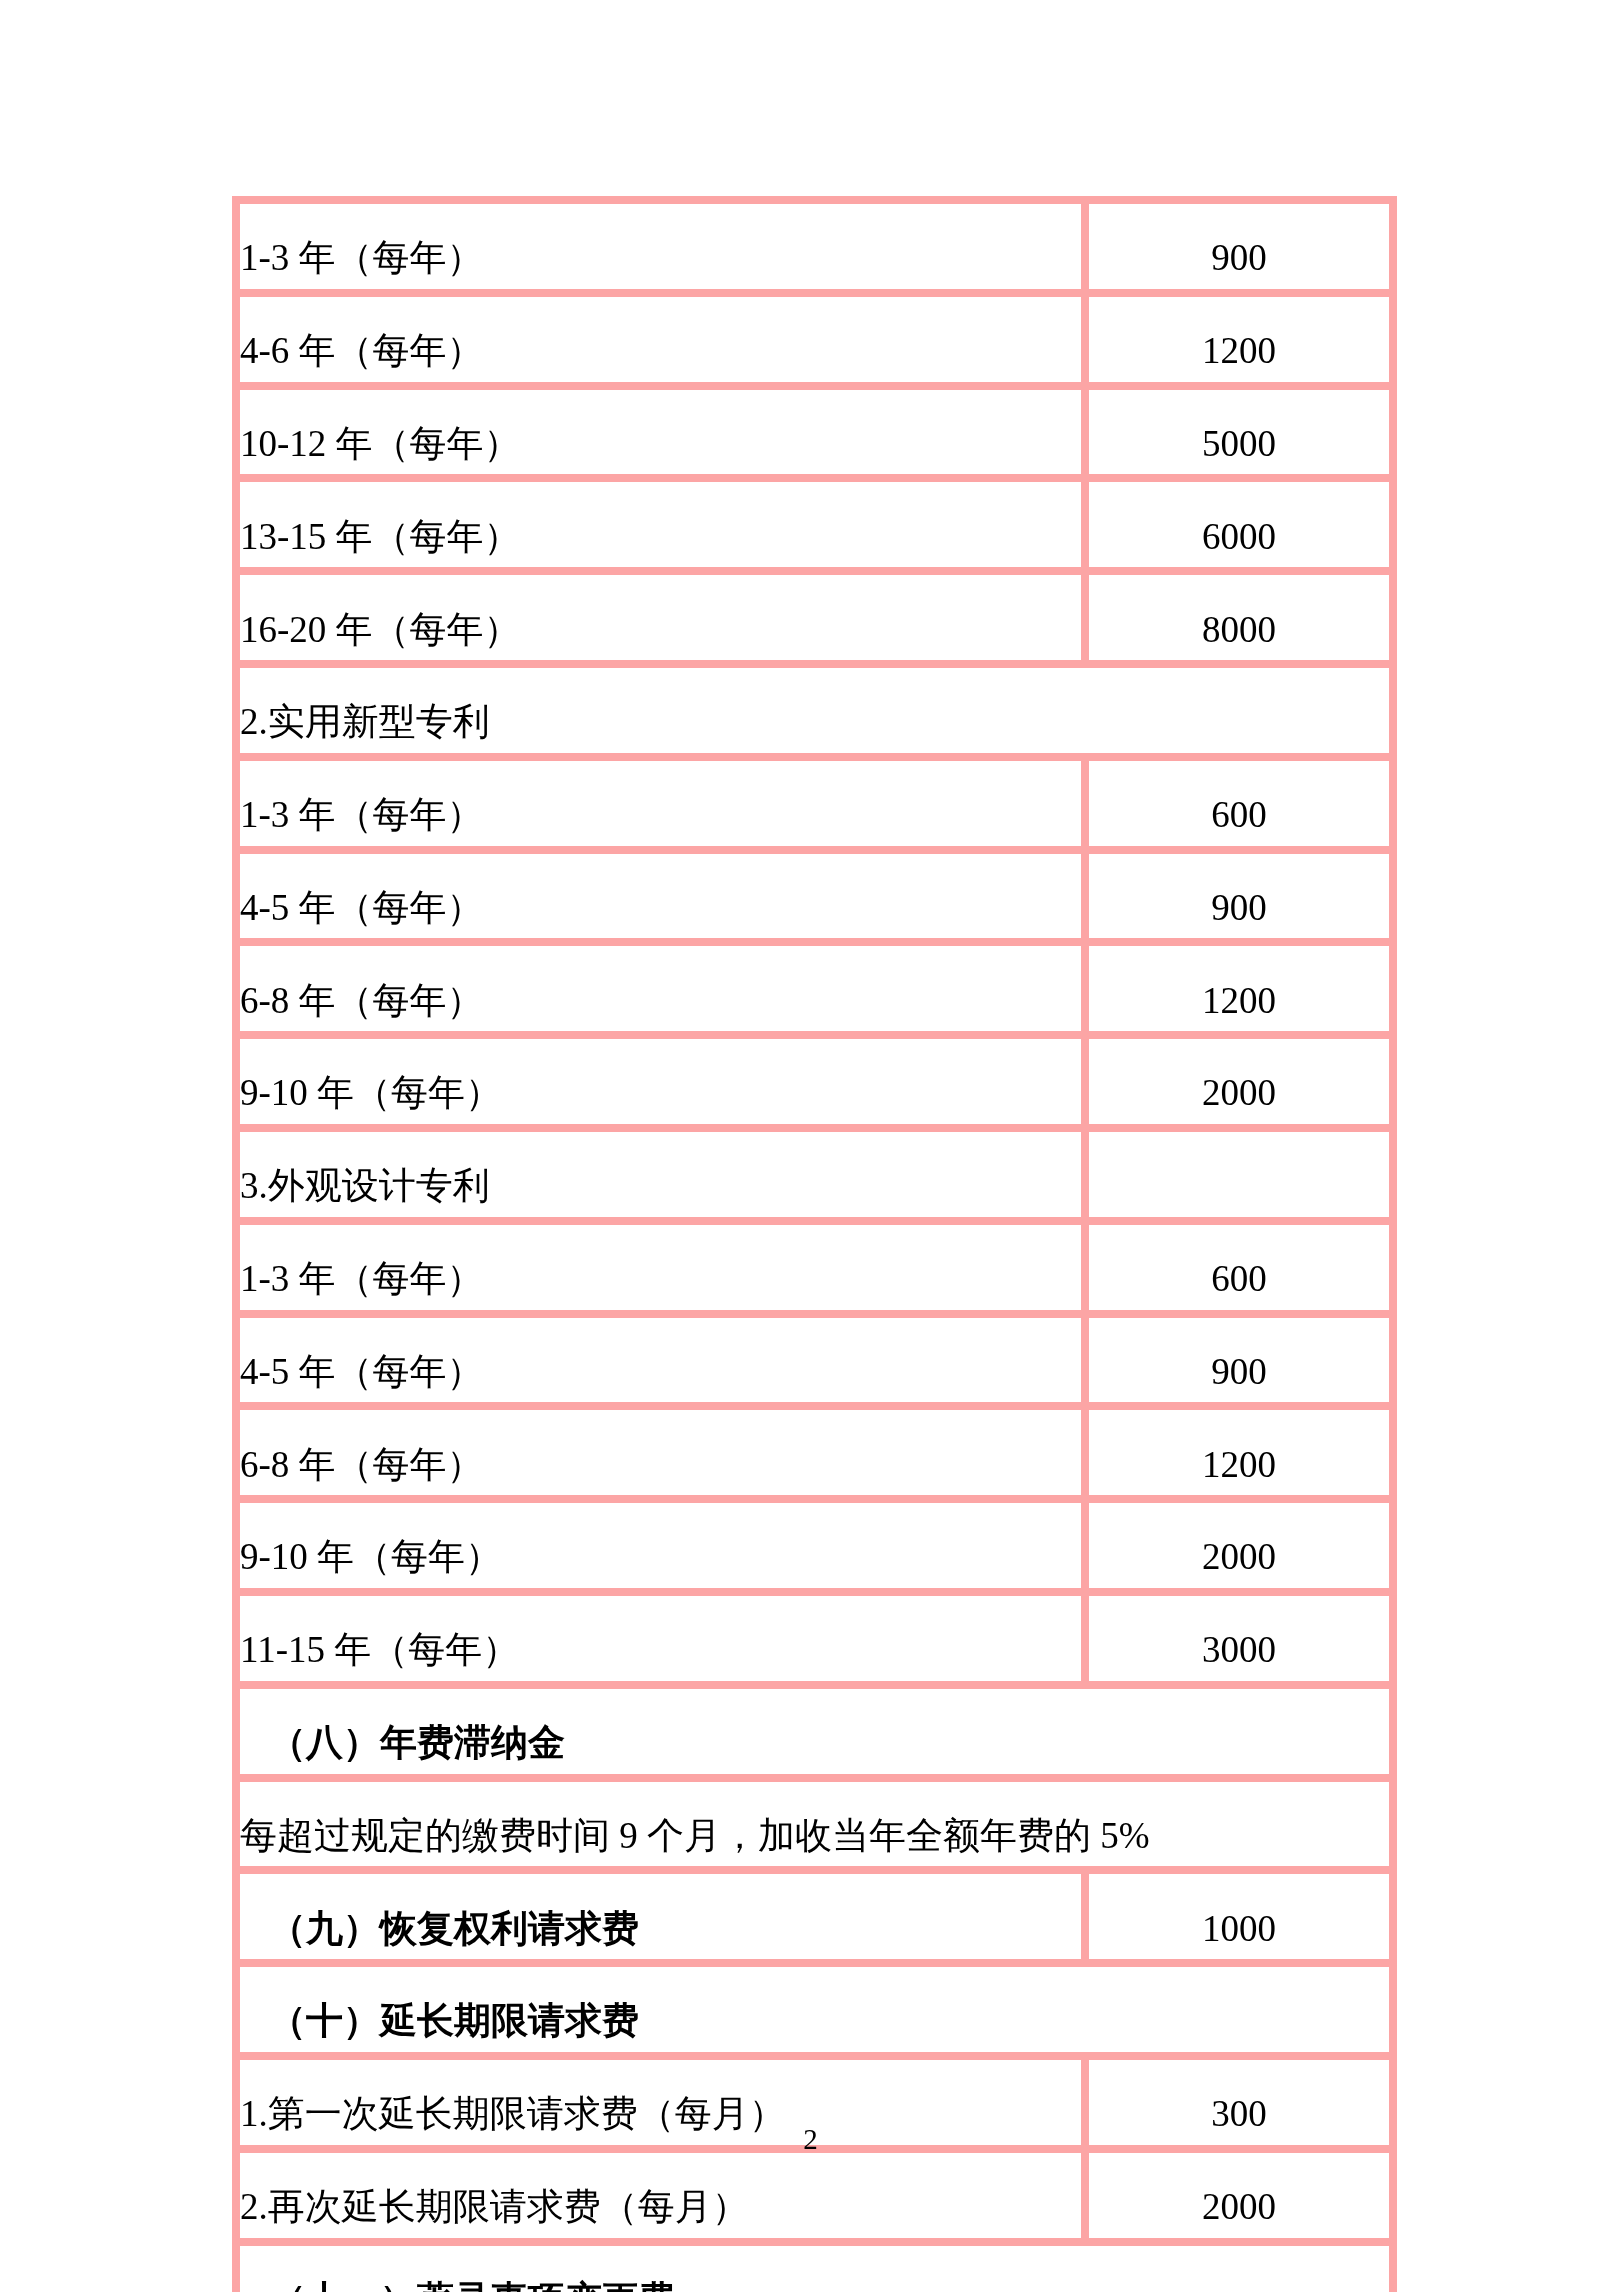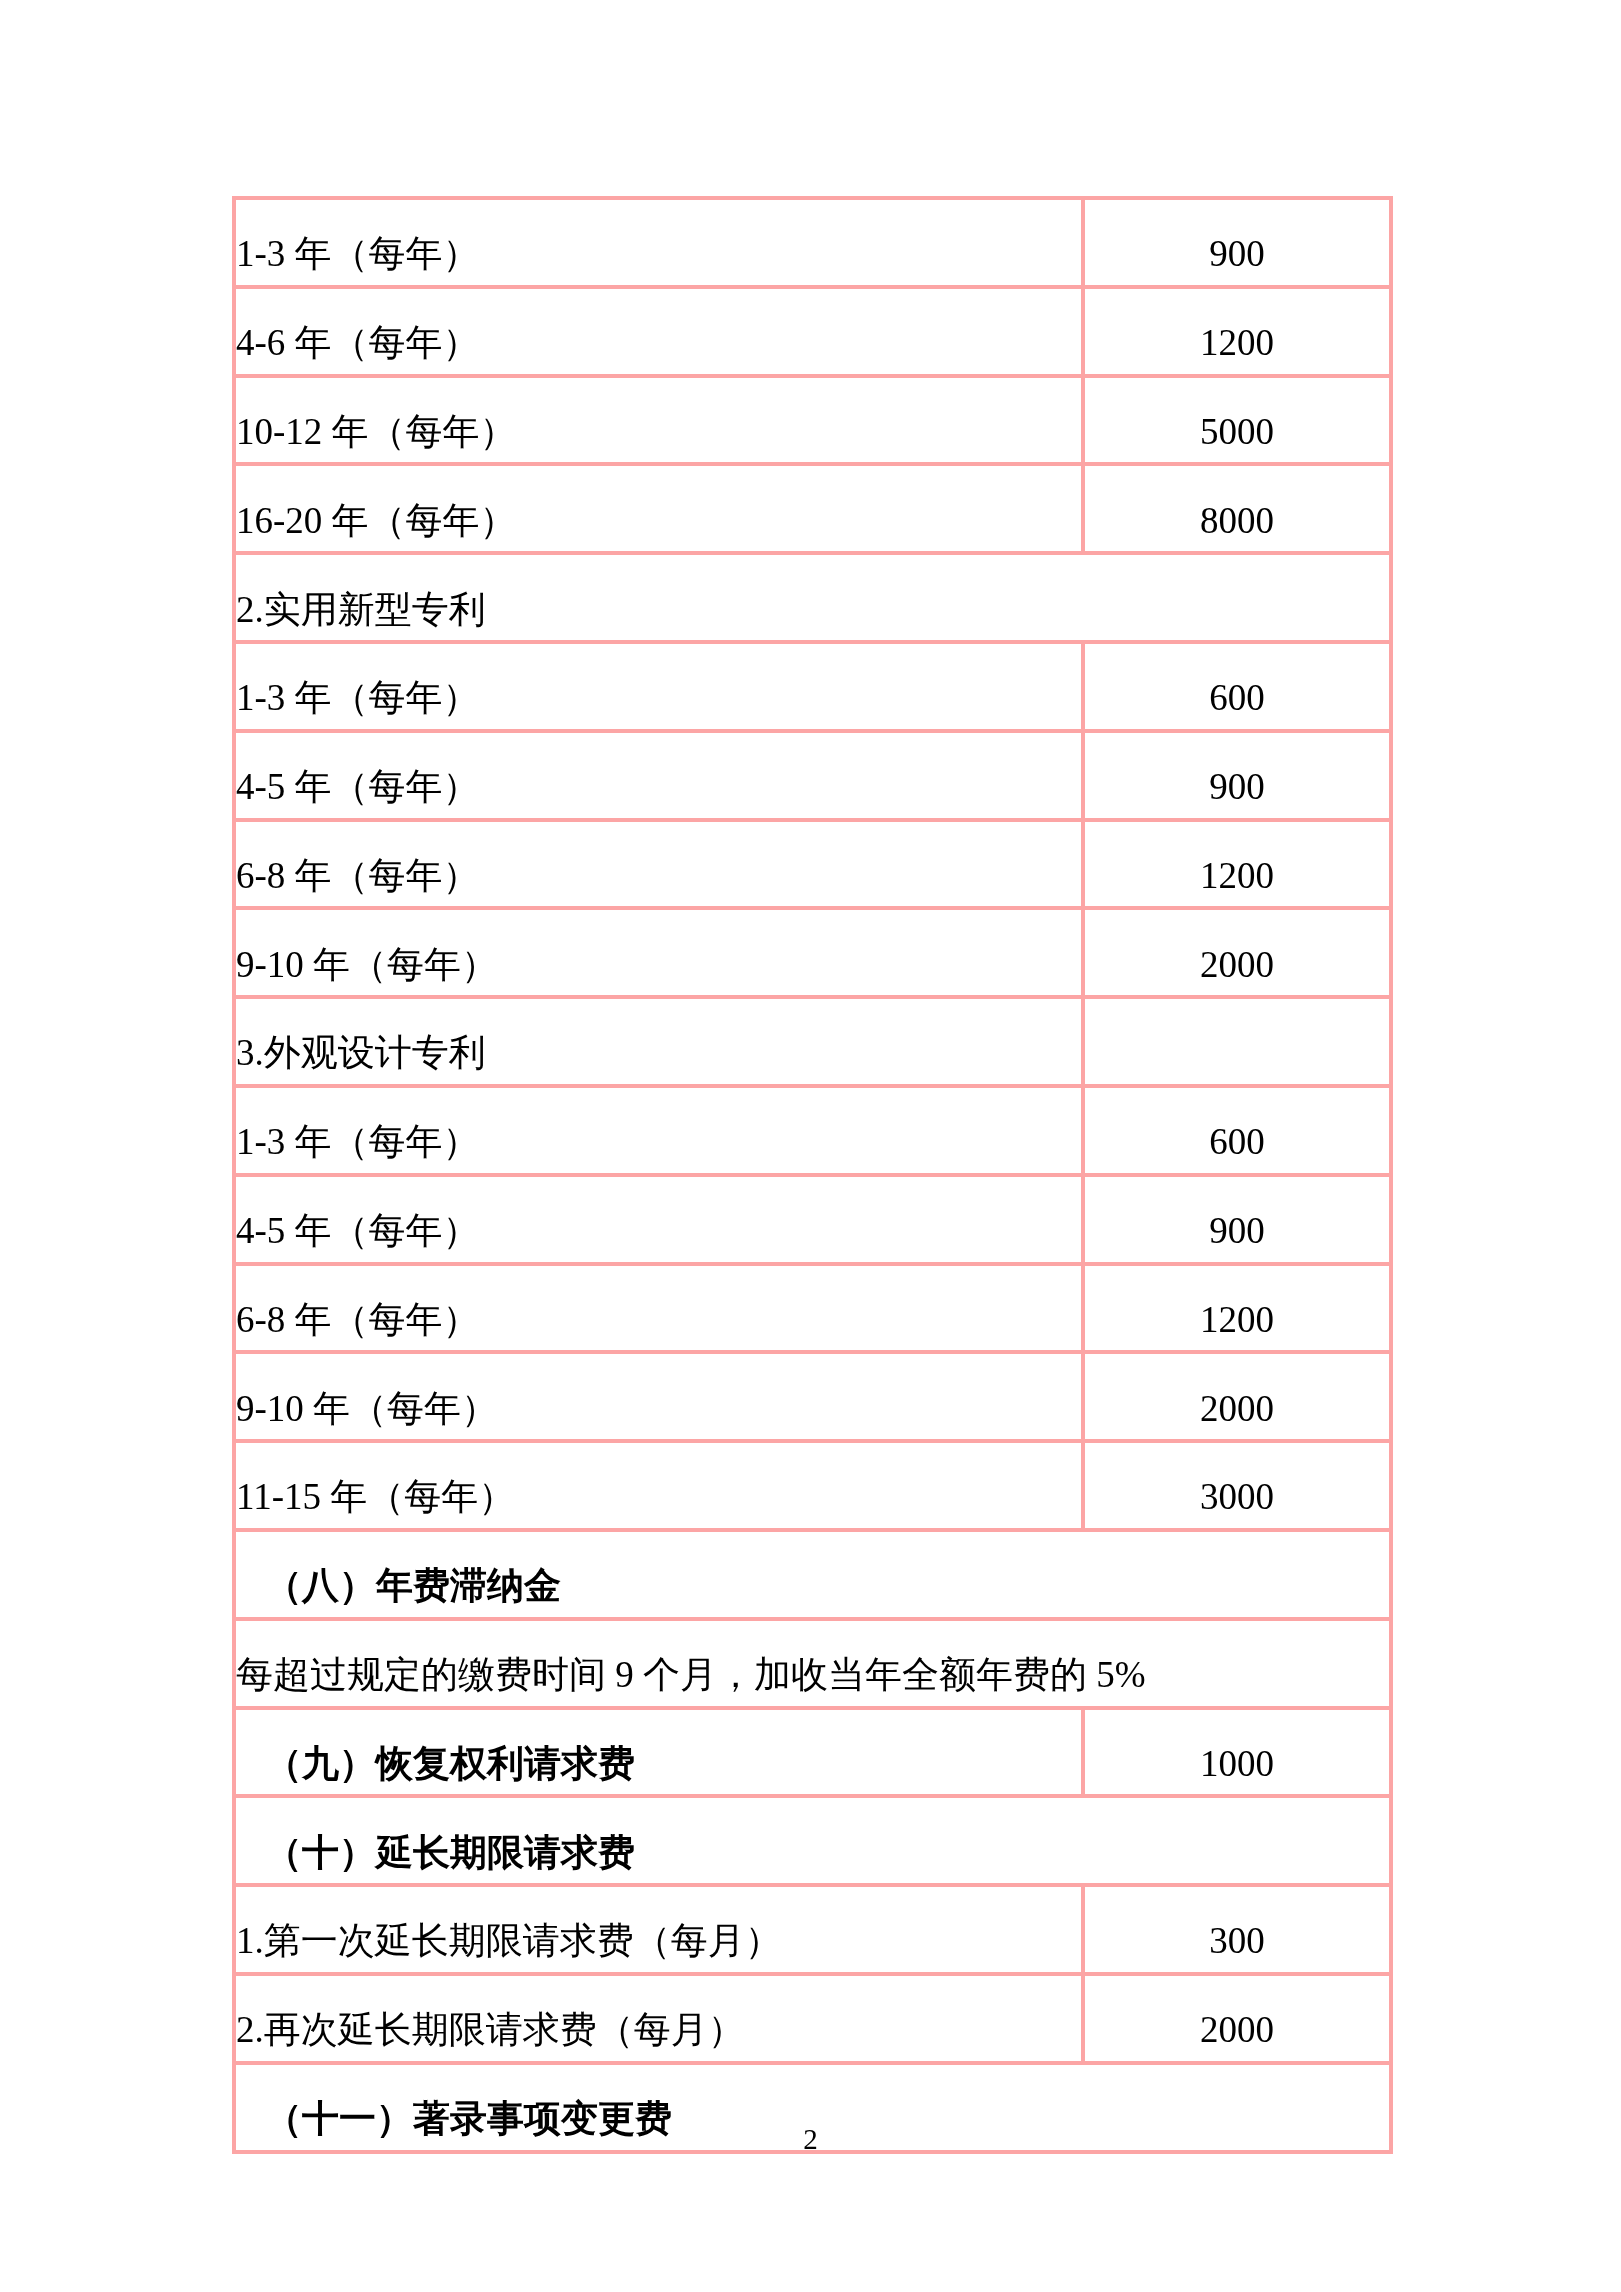--- a/index.html
+++ b/index.html
@@ -21,21 +21,21 @@
     position: absolute;
     left: 232px;
     top: 196px;
     width: 1157px;
     border-collapse: collapse;
     table-layout: fixed;
   }
   table.fee-table col.c1 { width: 849px; }
   table.fee-table col.c2 { width: 308px; }
   table.fee-table td {
-    border: 4px solid #fca5a5;
+    border: 8px solid #fca5a5;
     height: 75px;
     vertical-align: bottom;
     padding: 0 0 9.8px 0;
     font-size: 37px;
     line-height: 1.1;
     white-space: nowrap;
     overflow: hidden;
   }
   td.label {
     text-align: left;
@@ -73,20 +73,24 @@
           <td class="label">1-3 年（每年）</td>
           <td class="value">900</td>
         </tr>
         <tr>
           <td class="label">4-6 年（每年）</td>
           <td class="value">1200</td>
         </tr>
         <tr>
           <td class="label">10-12 年（每年）</td>
           <td class="value">5000</td>
+        </tr>
+        <tr>
+          <td class="label">13-15 年（每年）</td>
+          <td class="value">6000</td>
         </tr>
         <tr>
           <td class="label">16-20 年（每年）</td>
           <td class="value">8000</td>
         </tr>
         <tr>
           <td class="label" colspan="2">2.实用新型专利</td>
         </tr>
         <tr>
           <td class="label">1-3 年（每年）</td>

